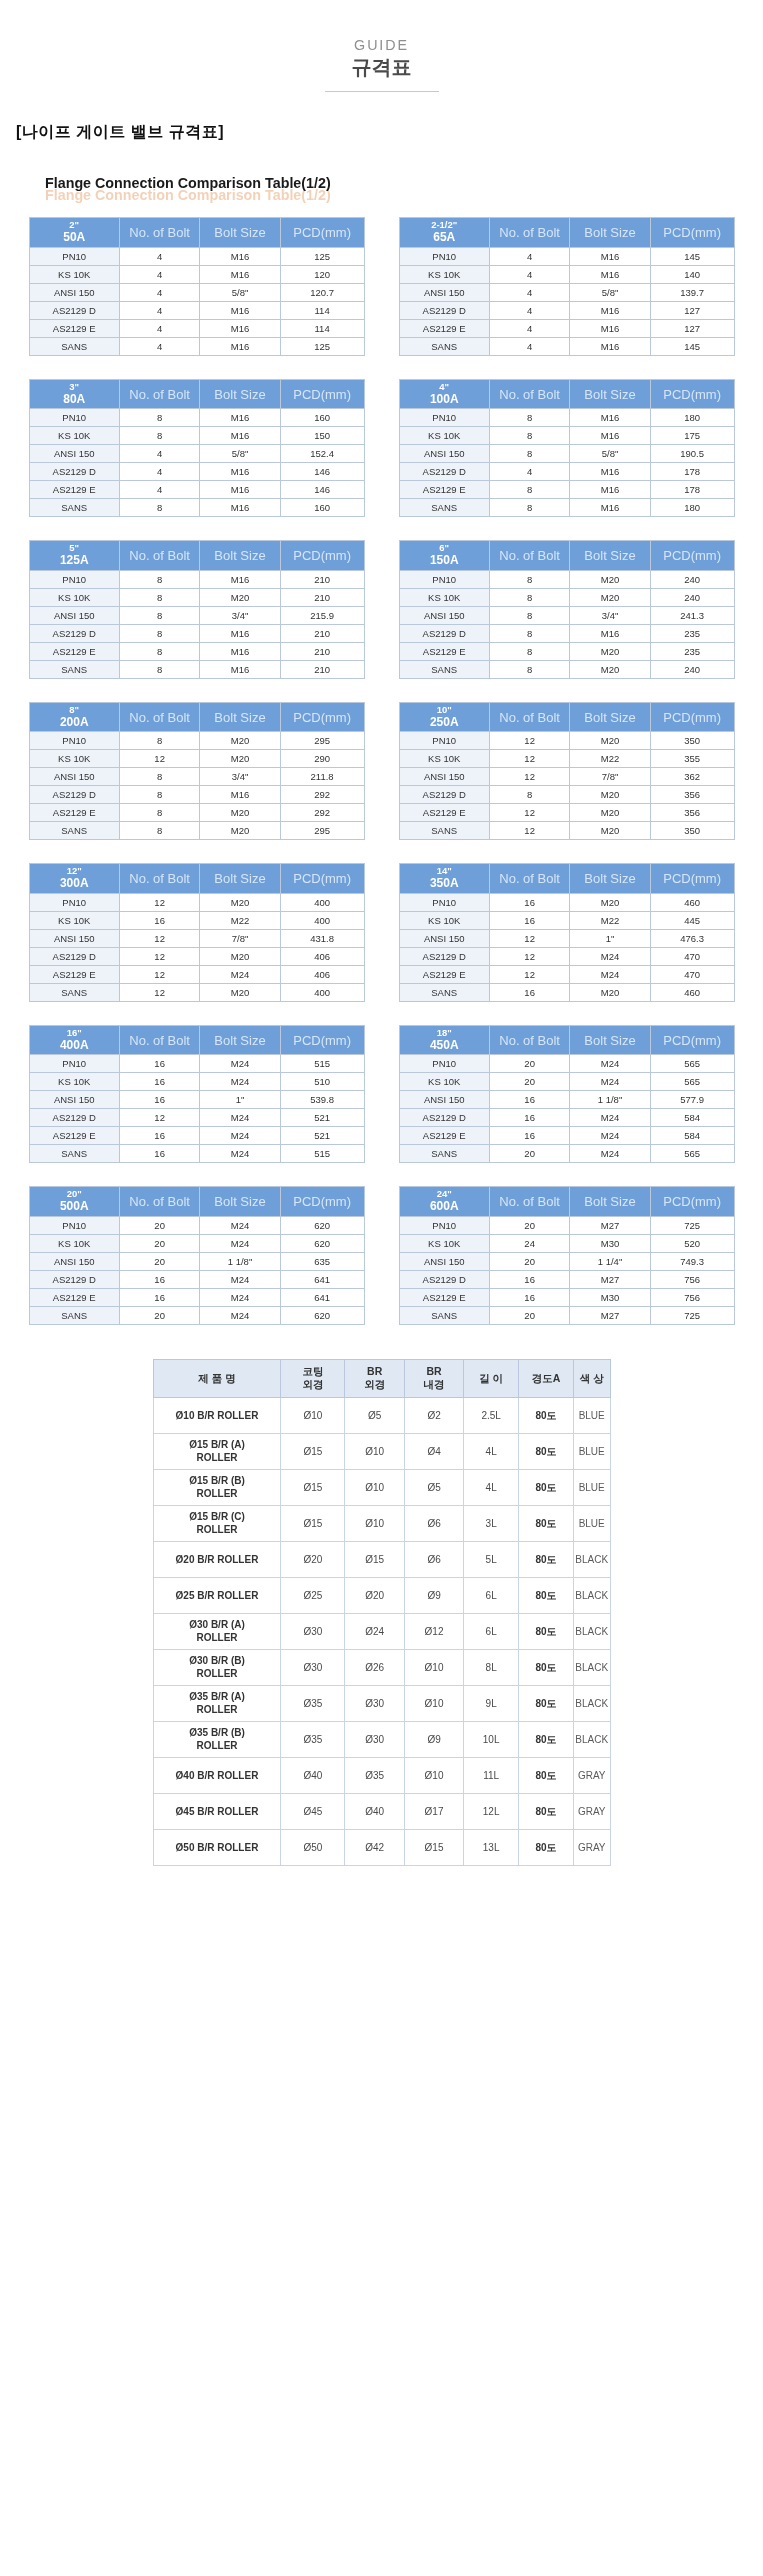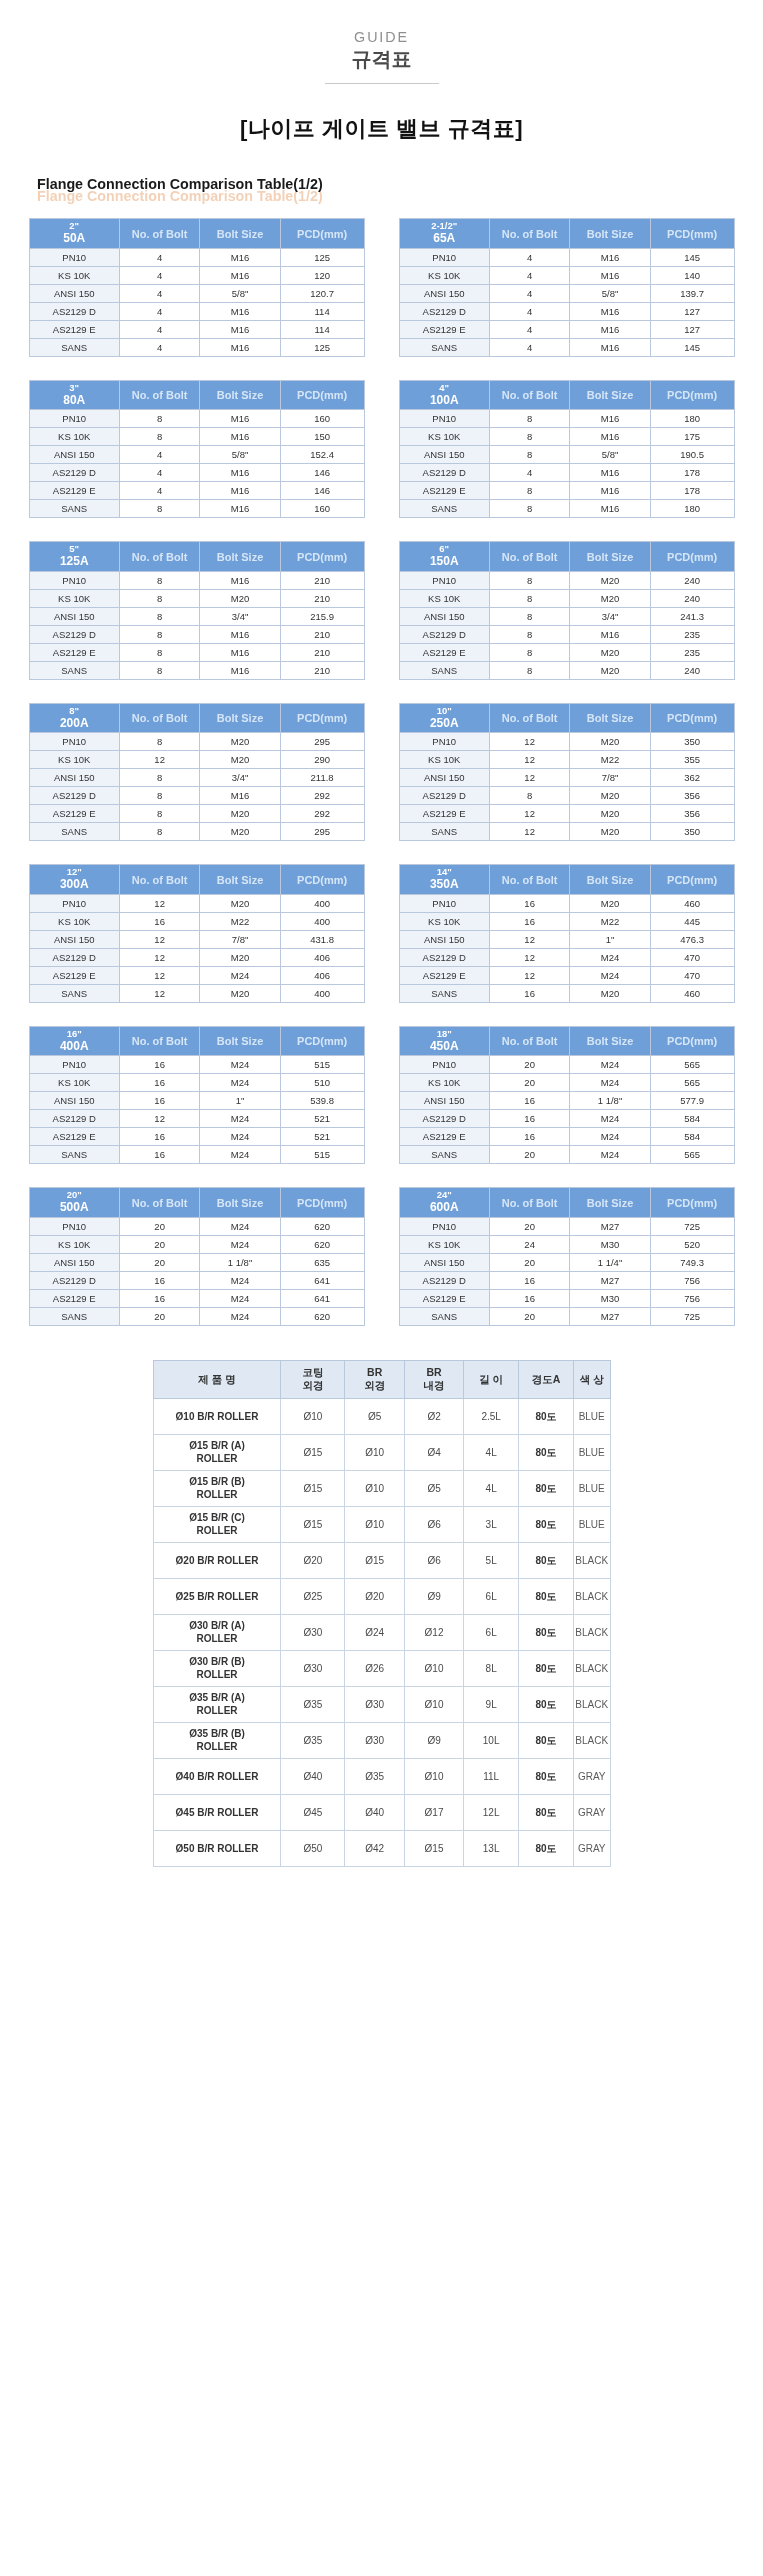--- a/index.html
+++ b/index.html
@@ -11,21 +11,21 @@
   body {
     width: 763px;
     min-height: 2576px;
     font-family: "Liberation Sans", sans-serif;
     color: #222;
     position: relative;
   }
   .page {
     width: 763px;
     min-height: 2576px;
-    padding: 8px;
+    padding: 16px;
     margin: 0 auto;
     position: relative;
   }
 
   
   .guide-head {
     text-align: center;
     padding-top: 21px;
   }
   .guide-head .guide-en {
@@ -41,22 +41,21 @@
     margin-top: 1px;
   }
   .guide-rule {
     width: 114px;
     height: 1px;
     background: #c9c9c9;
     margin: 9.5px auto 0 auto;
   }
 
   .main-title {
-    text-align: center;
-    font-size: 22px;
+    font-size: 16px;
     font-weight: bold;
     color: #111;
     margin-top: 30.5px;
     letter-spacing: 0.5px;
   }
 
   .section-title-wrap {
     margin: 32px 0 0 29px;
     position: relative;
     height: 29px;
@@ -100,22 +99,22 @@
   table.ftable th, table.ftable td {
     border: 1px solid #b9c8dd;
     text-align: center;
     height: 18px;
     padding: 0 1.9px;
     white-space: nowrap;
   }
   table.ftable thead th {
     background: #6f9fd8;
     color: #d6e6f7;
-    font-weight: bold;
-    font-size: 11px;
+    font-weight: normal;
+    font-size: 13px;
     height: 25px;
   }
   table.ftable thead th.size-cell {
     color: #ffffff;
     font-weight: bold;
     line-height: 1.15;
     font-size: 9.5px;
     padding: 1.9px 0;
   }
   table.ftable thead th.size-cell .sz-in {

